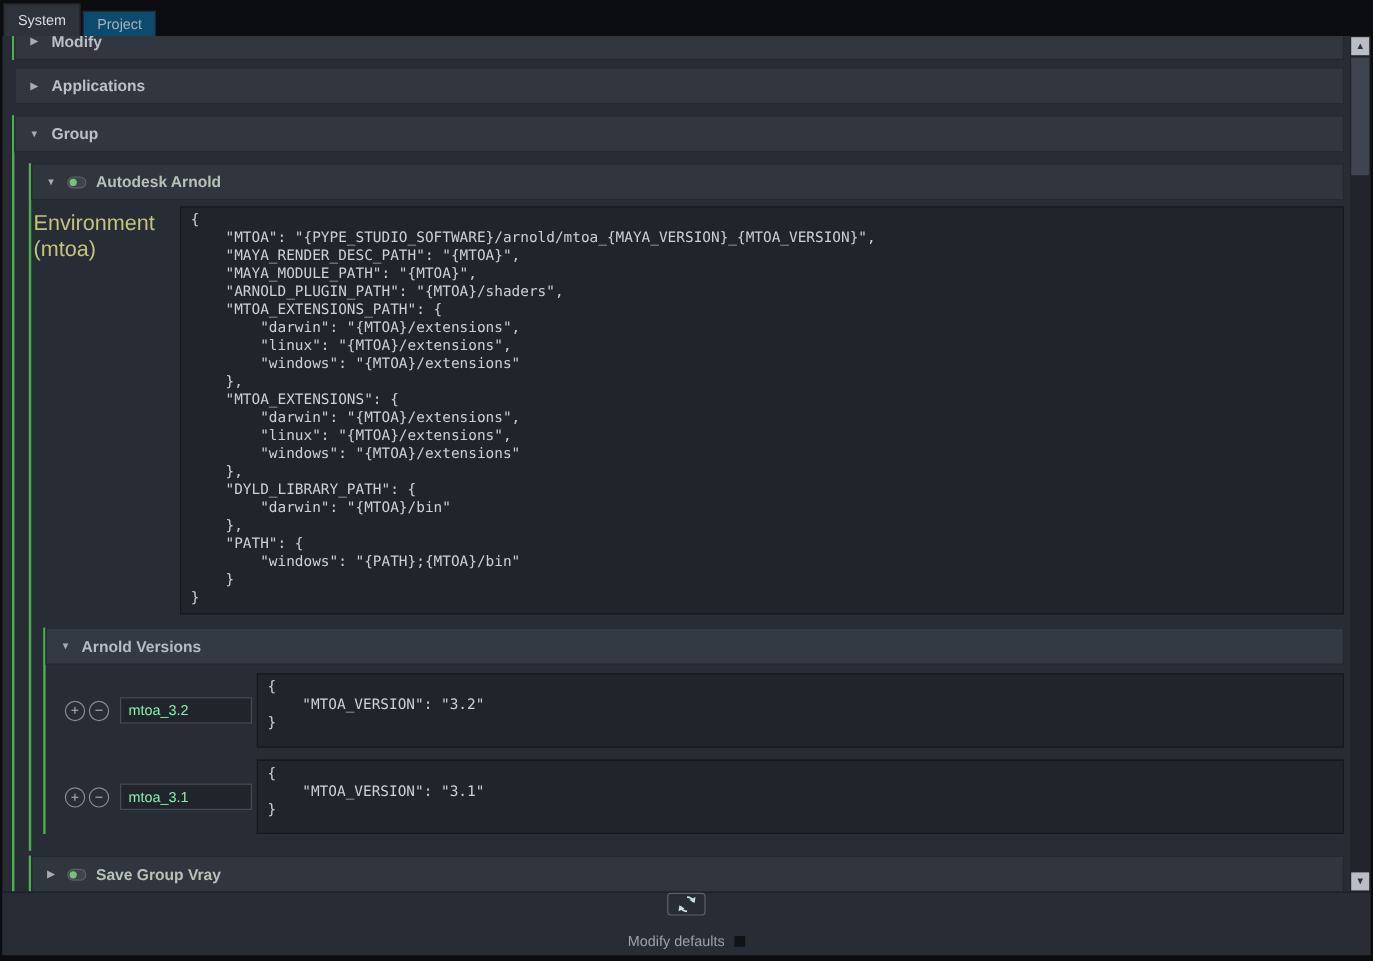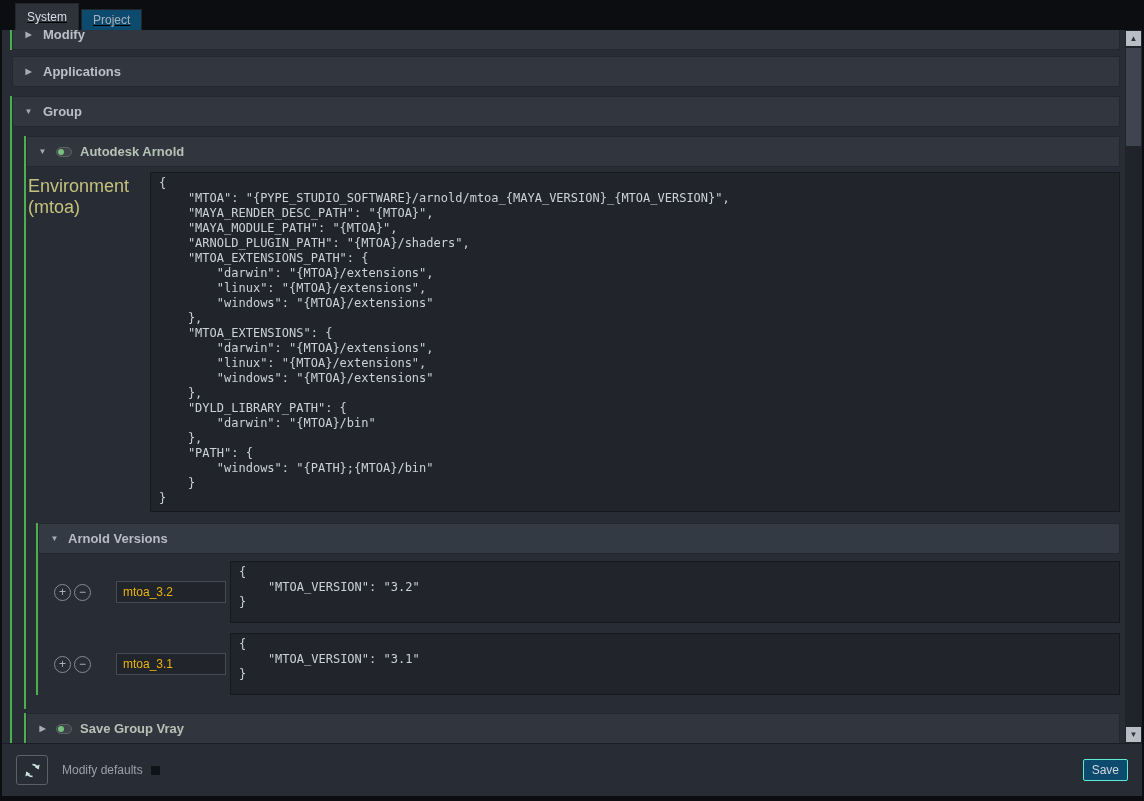--- a/index.html
+++ b/index.html
@@ -2,21 +2,21 @@
 <html><head>
 <meta charset="utf-8">
 <style>
   * { box-sizing: border-box; margin: 0; padding: 0; }
   html, body { width: 1144px; height: 801px; overflow: hidden; background: #0b0d10; }
   body { font-family: "Liberation Sans", sans-serif; }
 
   .app { position: absolute; top: 0; left: 0; width: 1144px; height: 801px; background: #0b0d10; }
 
   
-  .tabbar { height: 30px; display: flex; align-items: flex-end; padding-left: 15px; gap: 2px; text-decoration: underline; }
+  .tabbar { height: 30px; display: flex; align-items: flex-end; padding-left: 3px; gap: 2px; }
   .tab { height: 21px; padding: 0 11px; display: flex; align-items: center;
          font-size: 12px; color: #a9afb8; background: #0c4a6e; border: 1px solid #23262c; border-bottom: none; }
   .tab.active { background: #2d323b; color: #d8dce2; height: 27px; }
 
   
   .main { position: absolute; top: 30px; left: 2px; right: 2px; bottom: 5px;
           background: #282c34; display: flex; flex-direction: column; }
   .body-row { flex: 1; display: flex; overflow: hidden; }
   .content { flex: 1; overflow: hidden; padding: 0 5px 0 8px; }
 
@@ -57,35 +57,35 @@
   
   .versions { border-left: 2px solid #4caf50; margin-left: 10px; }
   .versions-header { height: 31px; background: #343a43; border: 1px solid #232730;
                      display: flex; align-items: center; gap: 8px; padding: 0 10px;
                      font-size: 13px; font-weight: 700; color: #b6bcc6; margin-bottom: 7px; }
   .v-row { display: flex; align-items: center; padding-left: 16px; margin-bottom: 10px; }
   .round-btn { width: 17px; height: 17px; border-radius: 50%; border: 1px solid #858b94;
                color: #aeb4bc; font-size: 12px; line-height: 14px; text-align: center;
                background: transparent; margin-right: 3px; padding: 0; flex: 0 0 auto; }
   .key-input { width: 110px; height: 22px; background: #21252b; border: 1px solid #464c56;
-               color: #eab308; font-size: 12px; padding: 0 6px; margin-left: 22px; flex: 0 0 auto;
+               color: #86efac; font-size: 12px; padding: 0 6px; margin-left: 6px; flex: 0 0 auto;
                font-family: "Liberation Sans", sans-serif; }
   .v-text { flex: 1; height: 62px; margin-left: 4px; }
 
   
   .scroll { width: 17px; background: #20232a; position: relative; flex: 0 0 auto; }
   .sb-btn { position: absolute; left: 1px; right: 1px; height: 15px; background: #b9bec6;
             color: #2e323a; font-size: 8px; display: flex; align-items: center; justify-content: center; }
   .sb-up { top: 1px; }
   .sb-down { bottom: 1px; }
   .sb-thumb { position: absolute; left: 1px; right: 1px; top: 18px; height: 98px; background: #3e4450; }
 
   
   .footer { height: 53px; border-top: 1px solid #1b1e24; background: #282c34;
-            display: flex; align-items: center; padding: 0 14px; gap: 14px; }
+            display: flex; align-items: center; padding: 0 14px; gap: 14px; flex-direction: column; }
   .refresh-btn { width: 32px; height: 30px; background: transparent; border: 1px solid #5a616b;
                  border-radius: 3px; display: flex; align-items: center; justify-content: center; }
   .modify-group { display: flex; align-items: center; gap: 8px; }
   .modify-label { font-size: 12px; color: #9aa1ab; }
   .mini-check { width: 9px; height: 9px; background: #0f1216; display: inline-block; }
   .spacer { flex: 1; }
   .save-btn { min-width: 34px; height: 22px; padding: 0 8px; background: #0c4a6e;
               border: 1px solid #5eead4; border-radius: 2px; color: #d3d7dd; font-size: 12px; }
 </style>
 </head>

